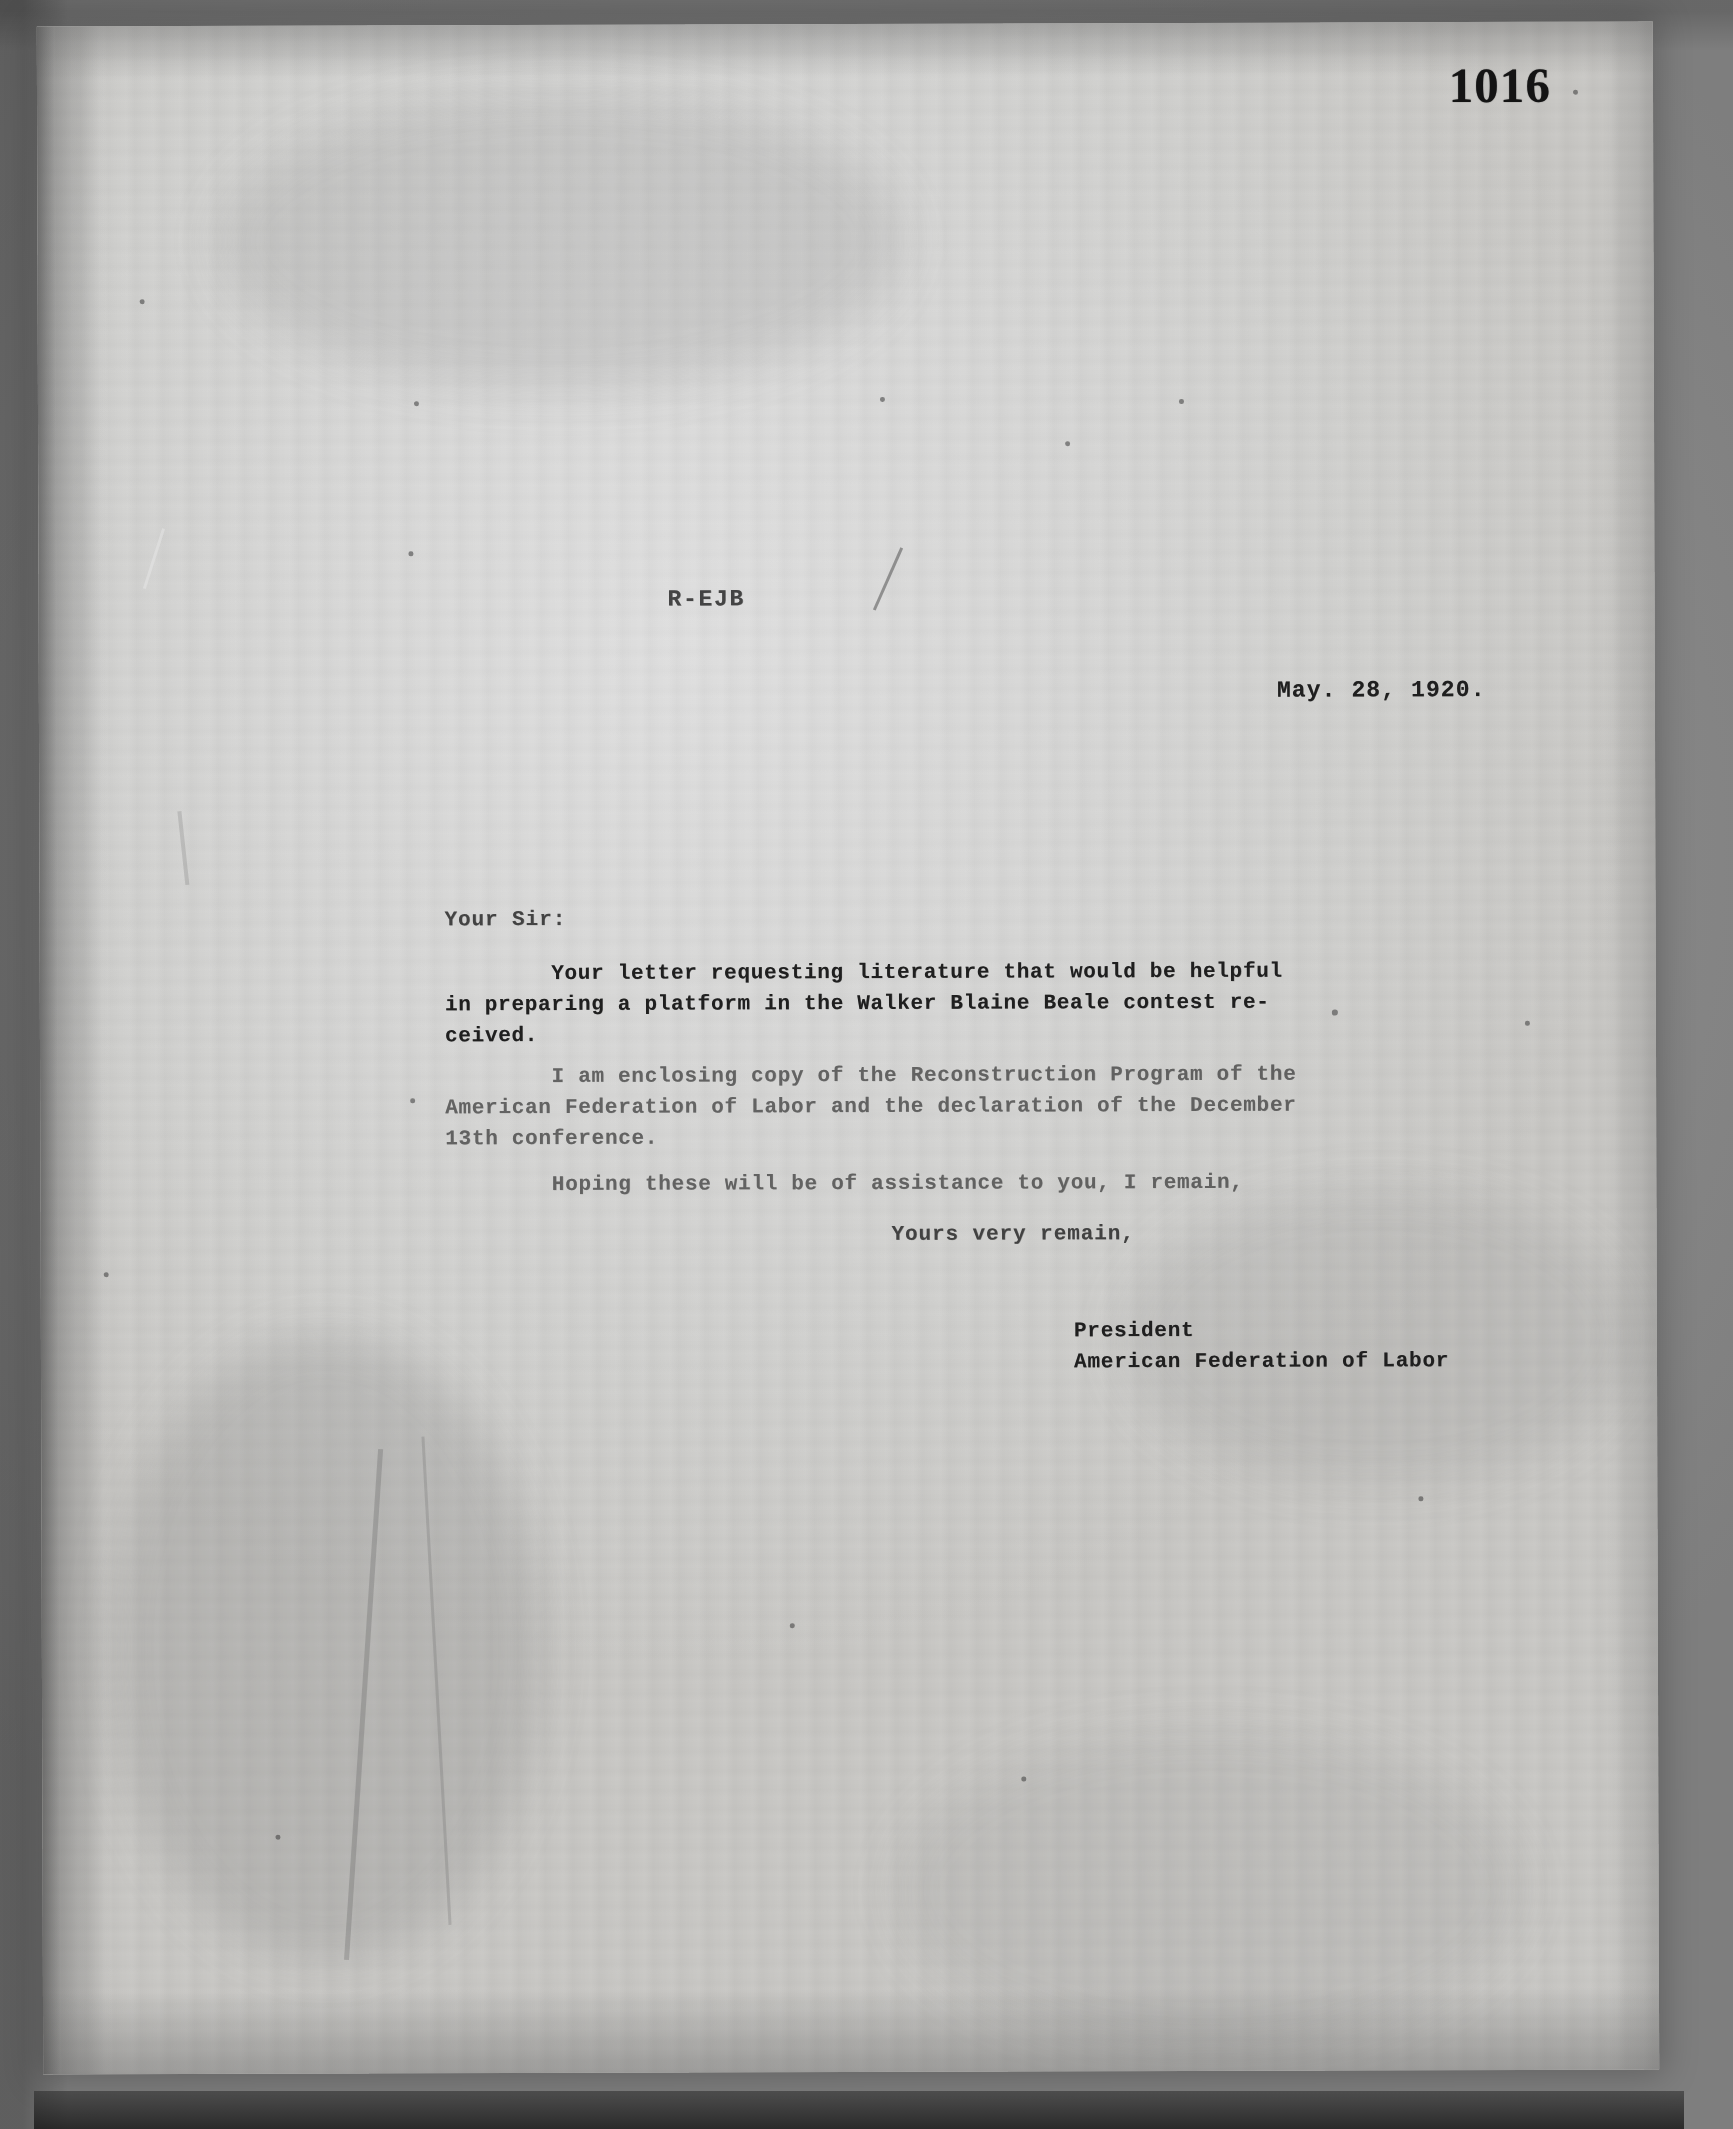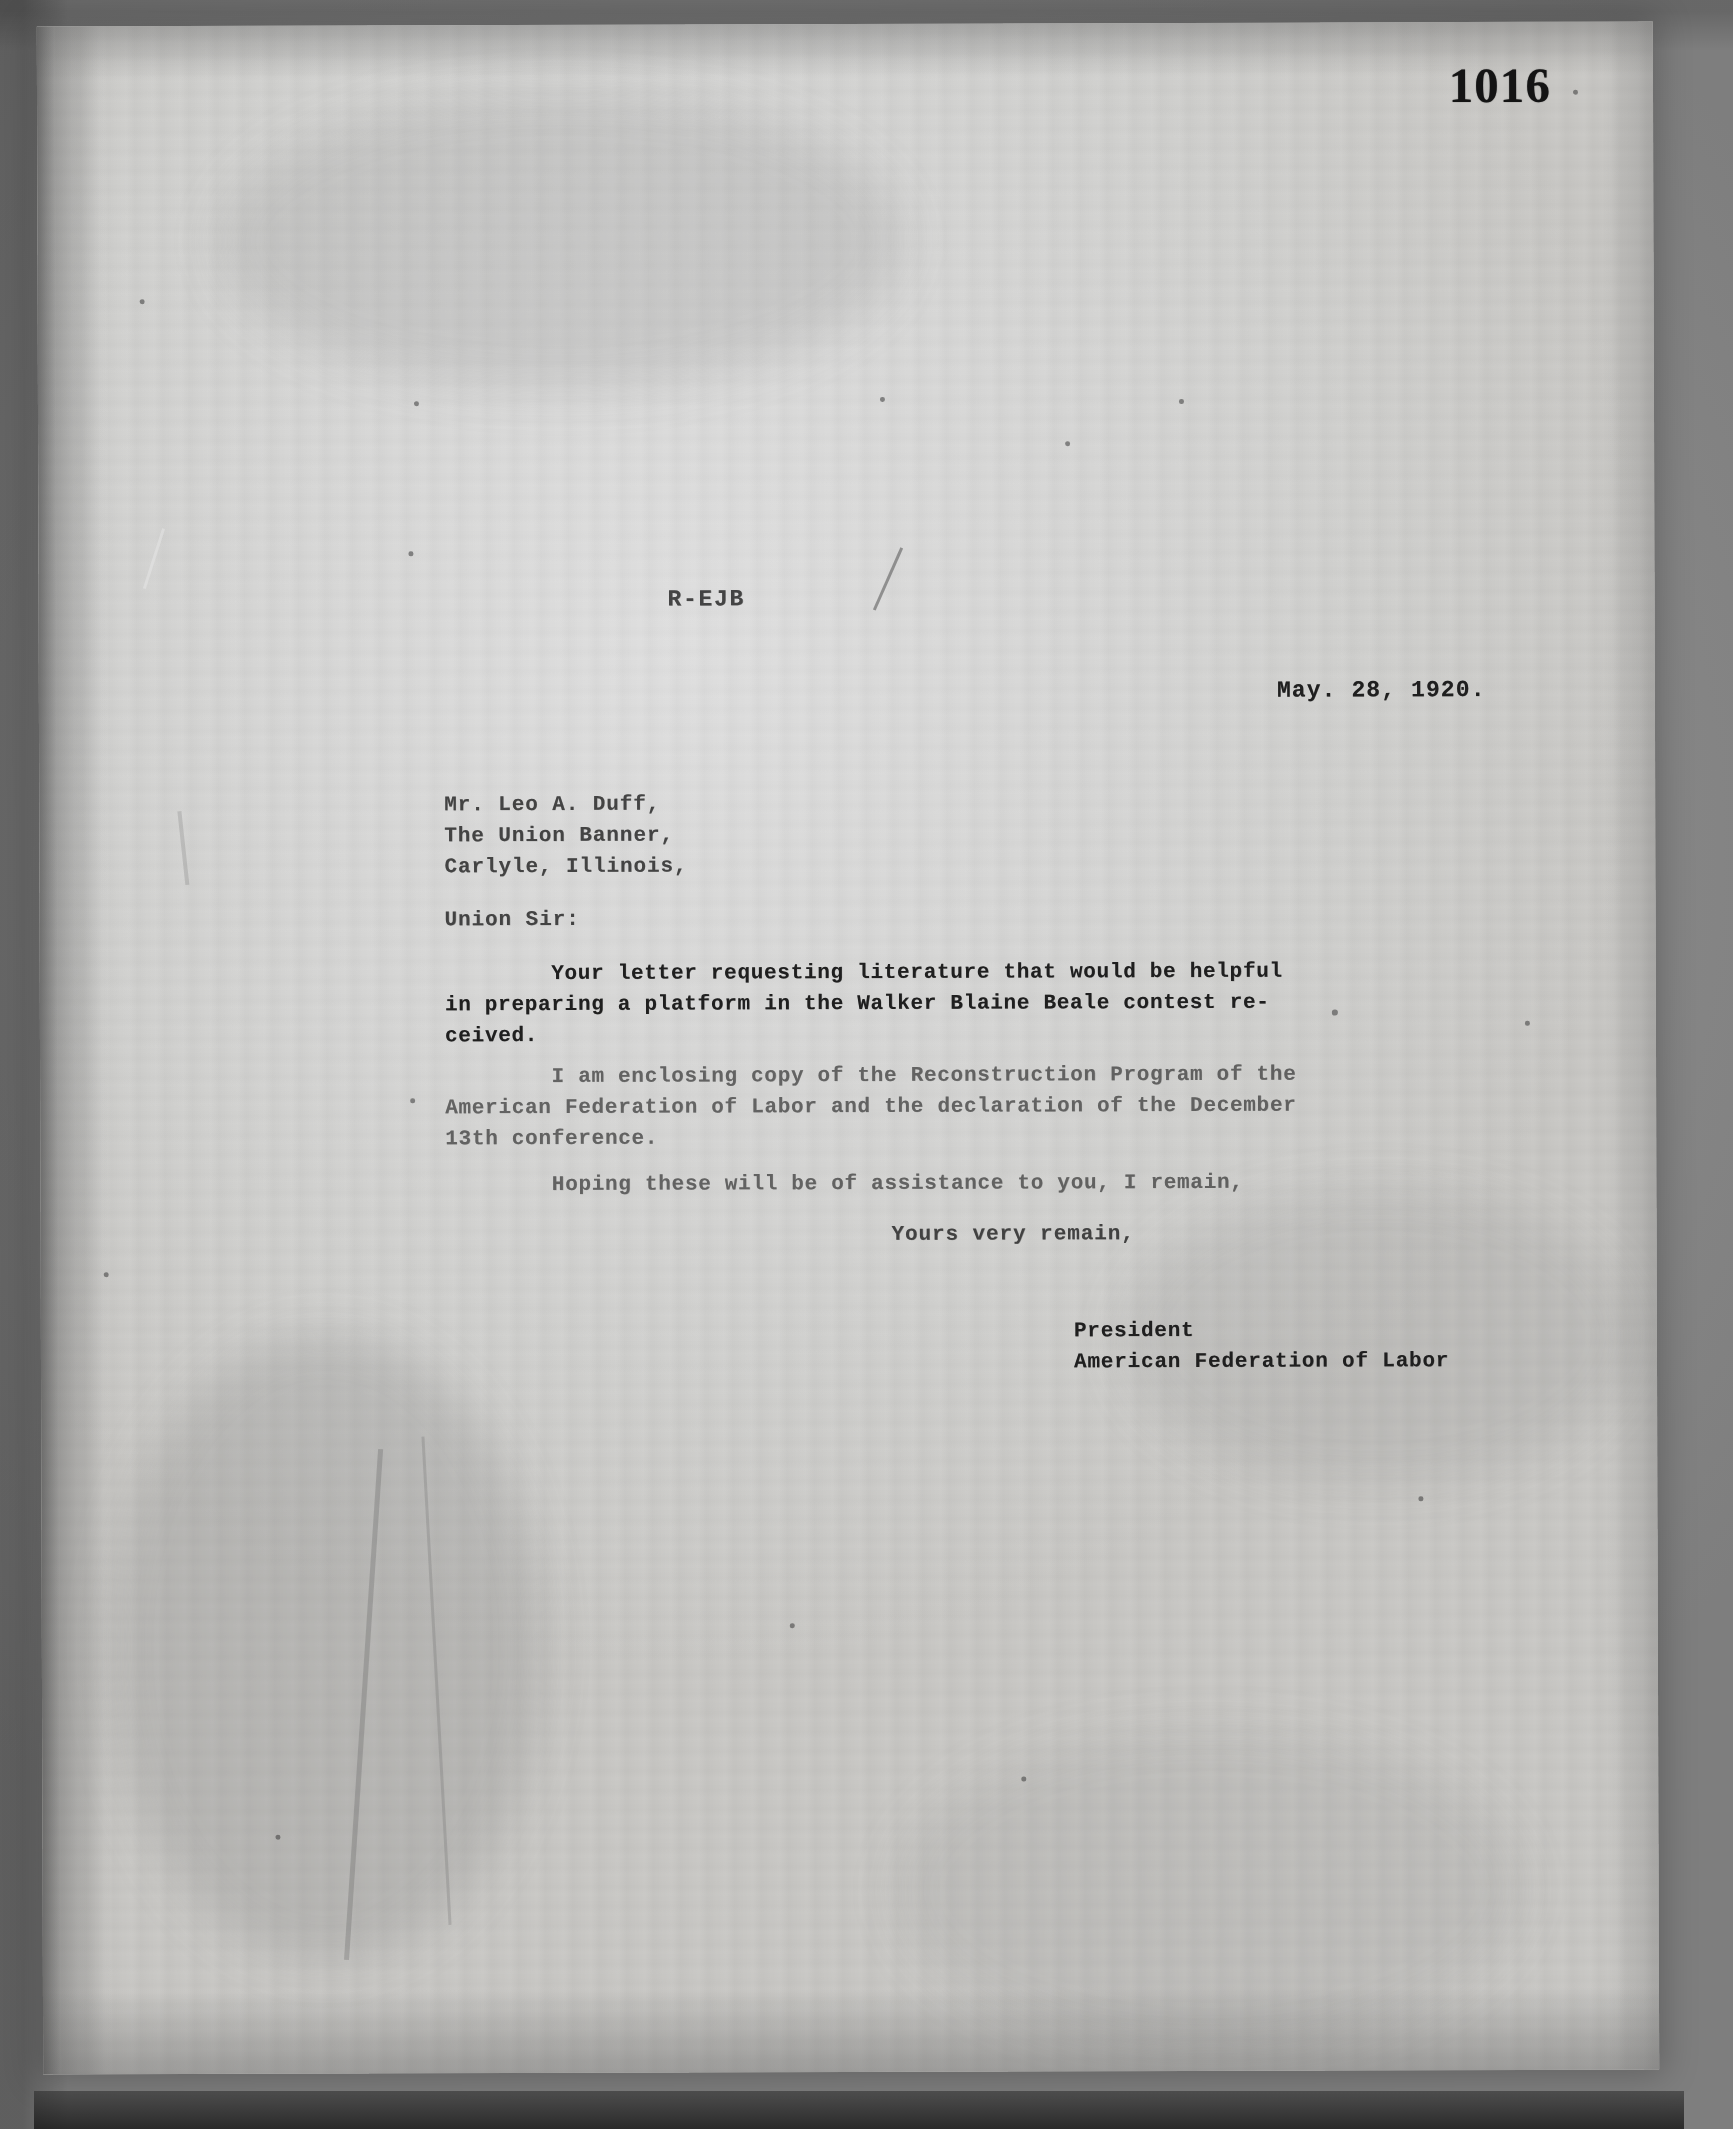--- a/index.html
+++ b/index.html
@@ -246,27 +246,22 @@
   <div class="speck" style="left:102px;top:273px;width:5.1px;height:5.1px;"></div>
 
   <div class="archive-number">1016</div>
 
   <div class="letter">
 
     <div class="ref-code typed medium">R-EJB</div>
 
     <div class="date-line typed">May. 28, 1920.</div>
 
-    <div class="address-block">
-      <div class="typed medium">Mr. Leo A. Duff,</div>
-      <div class="typed medium">The Union Banner,</div>
-      <div class="typed medium">Carlyle, Illinois,</div>
-    </div>
-
-    <div class="salutation typed medium">Union Sir:</div>
+
+    <div class="salutation typed medium">Your Sir:</div>
 
     <div class="para p1">
       <p class="typed">        Your letter requesting literature that would be helpful</p>
       <p class="typed">in preparing a platform in the Walker Blaine Beale contest re-</p>
       <p class="typed">ceived.</p>
     </div>
 
     <div class="para p2">
       <p class="typed faded">        I am enclosing copy of the Reconstruction Program of the</p>
       <p class="typed faded">American Federation of Labor and the declaration of the December</p>

